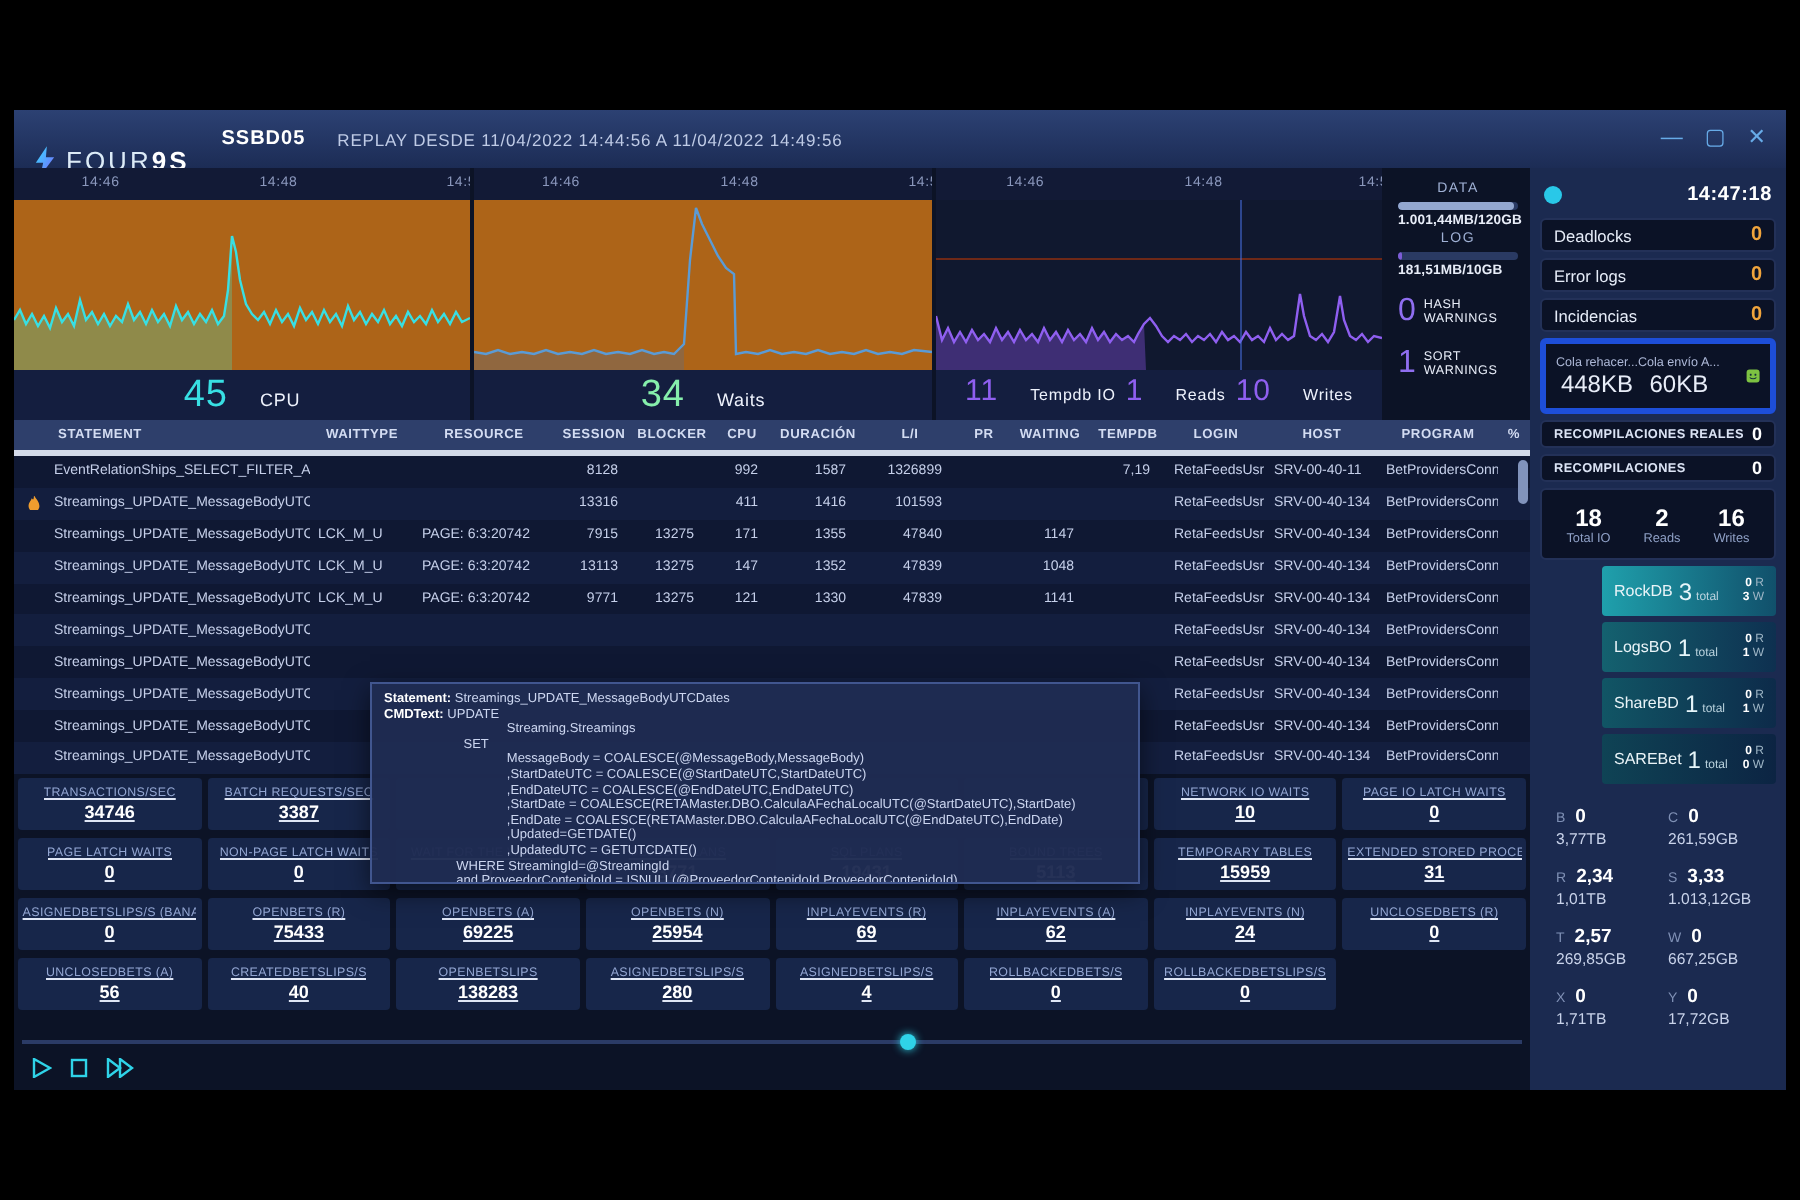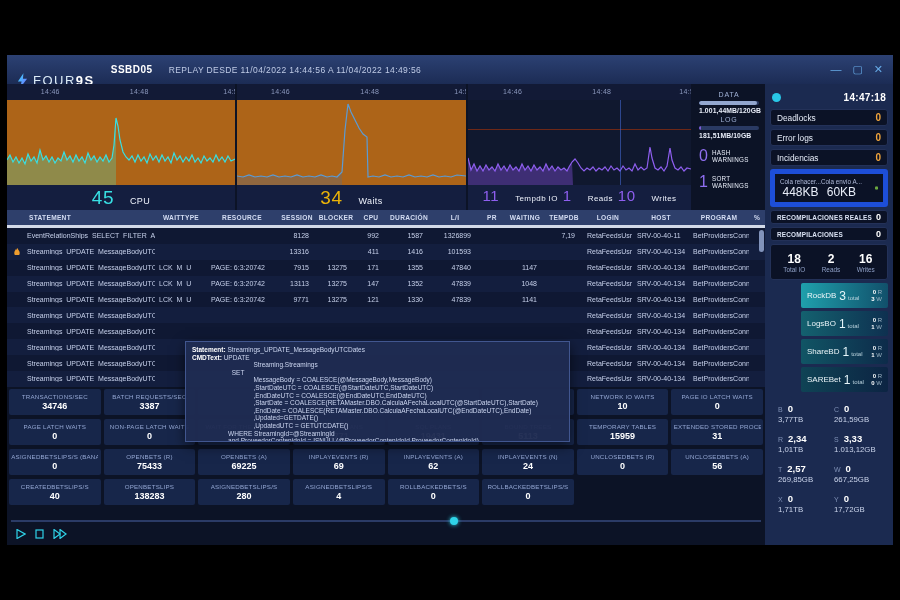--- a/index.html
+++ b/index.html
@@ -71,41 +71,41 @@
   
   .tooltip { position:absolute; left:178px; top:257px; width:385px; height:101px; z-index:6;
     background:rgba(31,43,82,.97); border:1px solid #41568f; box-shadow:0 4px 12px rgba(0,0,0,.55);
     padding:4px 6px; font-size:6.5px; line-height:7.6px; color:#ccd6f0; overflow:hidden; }
   .tooltip b { color:#fff; }
   .tooltip pre { font-family:"Liberation Sans", sans-serif; white-space:pre; font-size:6.5px; line-height:7.6px; }
 
   
   .tiles { margin-top:2px; padding:0 2px; display:grid; grid-template-columns:repeat(8,1fr); gap:4px 3px; }
   .tile { height:26px; background:#17264a; border-radius:2px; display:flex; flex-direction:column;
-    align-items:center; justify-content:center; gap:1px; overflow:hidden; }
+    align-items:center; justify-content:center; gap:1px; overflow:hidden;text-decoration:underline; }
   .tile-label { font-size:6.2px; color:#93a6d2; letter-spacing:.2px; white-space:nowrap; max-width:95%; overflow:hidden; }
   .tile-value { font-size:9px; font-weight:700; color:#fff; }
 
   
   .playback { margin-top:auto; }
   .slider { position:relative; height:10px; margin:2px 4px 0; }
   .slider-track { position:absolute; left:0; right:0; top:4px; height:2px; background:#2b3b66; }
   .slider-dot { position:absolute; top:1px; width:8px; height:8px; border-radius:50%; background:#2fd3e8; transform:translateX(-50%); box-shadow:0 0 4px #2fd3e8; }
   .controls { display:flex; gap:9px; padding:3px 9px 6px; align-items:center; }
   .controls svg { display:block; }
 
   
   .sb-top { display:flex; justify-content:space-between; align-items:center; height:18px; padding:0 2px; }
   .sb-dot { width:9px; height:9px; border-radius:50%; background:#29c8e8; }
   .sb-time { font-size:10px; font-weight:700; color:#fff; letter-spacing:.3px;text-align:center; }
   .sb-card { background:#0b1226; border:1px solid #233158; border-radius:3px; height:17px;
     display:flex; justify-content:space-between; align-items:center; padding:0 6px; }
   .sb-card .lbl { font-size:8.3px; color:#e6ecf8; }
   .sb-card .val { font-size:10px; font-weight:700; color:#f0a43c; }
-  .sb-queue { background:#0b1226; border:5px solid #1d4ed8; border-radius:3px; height:38px;
+  .sb-queue { background:#0b1226; border:3px solid #1d4ed8; border-radius:3px; height:38px;
     display:flex; align-items:center; padding:2px 5px; gap:13px; }
   .q-col { flex:1; text-align:center; }
   .q-lbl { font-size:6.3px; color:#aeb9d8; white-space:nowrap; overflow:hidden; }
   .q-val { font-size:12px; font-weight:400; color:#e8edf8; }
   .sb-thin { background:#0b1226; border:1px solid #233158; border-radius:3px; height:14px;
     display:flex; justify-content:space-between; align-items:center; padding:0 6px; }
   .sb-thin .lbl { font-size:6.4px; font-weight:700; color:#dbe3f4; letter-spacing:.2px; }
   .sb-thin .val { font-size:9px; font-weight:700; color:#fff; }
   .sb-io { background:#0b1226; border:1px solid #233158; border-radius:3px; height:36px;
     display:flex; align-items:center; justify-content:space-around; padding:0 4px; }
@@ -187,21 +187,21 @@
                 <span class="tick" style="left: 99%;">14:50</span>
               </div>
             <div class="plot" style="background: rgb(173, 100, 24);">
                 <svg viewBox="0 0 229 85" preserveAspectRatio="none">
                   <path d="M0,76 L6,77 L12,75 L18,77 L24,76 L30,77 L36,75 L42,77 L48,76 L54,77 L60,75 L66,77 L72,76 L78,77 L84,75 L90,77 L95,76 L100,77 L105,72 L105,85 L0,85 Z" fill="rgba(60,110,180,0.25)"></path>
                   <path d="M0,76 L6,77 L12,75 L18,77 L24,76 L30,77 L36,75 L42,77 L48,76 L54,77 L60,75 L66,77 L72,76 L78,77 L84,75 L90,77 L95,76 L100,77 L105,72 L108,30 L111,4 L114,12 L118,20 L122,28 L126,34 L130,37 L131,77 L136,76 L142,77 L148,75 L154,77 L160,76 L166,77 L172,75 L178,77 L184,76 L190,77 L196,75 L202,77 L208,76 L214,77 L220,75 L229,76" fill="none" stroke="#5b9bd5" stroke-width="1.2"></path>
                 </svg>
               </div>
             <div class="metrics">
                 <span class="metric">
-                  <span class="metric-value" style="color: #eab308;">34</span>
+                  <span class="metric-value" style="color: #86efac;">34</span>
                   <span class="metric-label">Waits</span>
                 </span>
               </div>
           </div>
           <div class="chart c3">
             <div class="ticks">
                 <span class="tick" style="left: 20%;">14:46</span>
                 <span class="tick" style="left: 60%;">14:48</span>
                 <span class="tick" style="left: 99%;">14:50</span>
               </div>
@@ -518,20 +518,24 @@
             </div>
             <div class="tile">
               <div class="tile-label">OPENBETS (R)</div>
               <div class="tile-value">75433</div>
             </div>
             <div class="tile">
               <div class="tile-label">OPENBETS (A)</div>
               <div class="tile-value">69225</div>
             </div>
             <div class="tile">
+              <div class="tile-label">OPENBETS (N)</div>
+              <div class="tile-value">25954</div>
+            </div>
+            <div class="tile">
               <div class="tile-label">INPLAYEVENTS (R)</div>
               <div class="tile-value">69</div>
             </div>
             <div class="tile">
               <div class="tile-label">INPLAYEVENTS (A)</div>
               <div class="tile-value">62</div>
             </div>
             <div class="tile">
               <div class="tile-label">INPLAYEVENTS (N)</div>
               <div class="tile-value">24</div>

